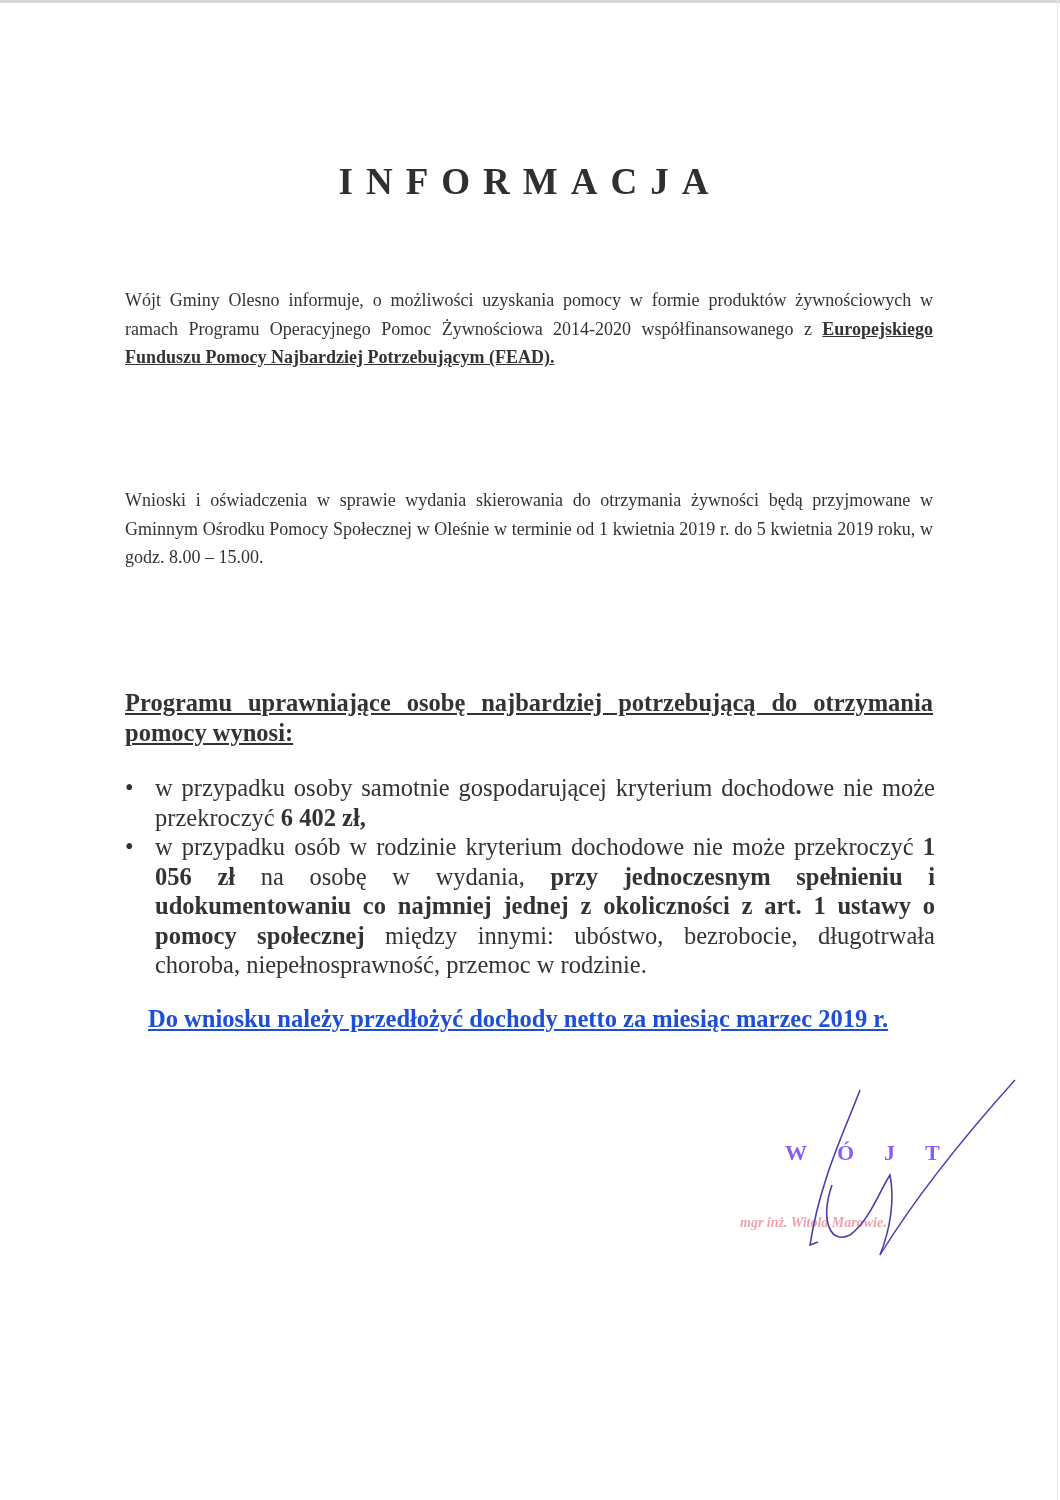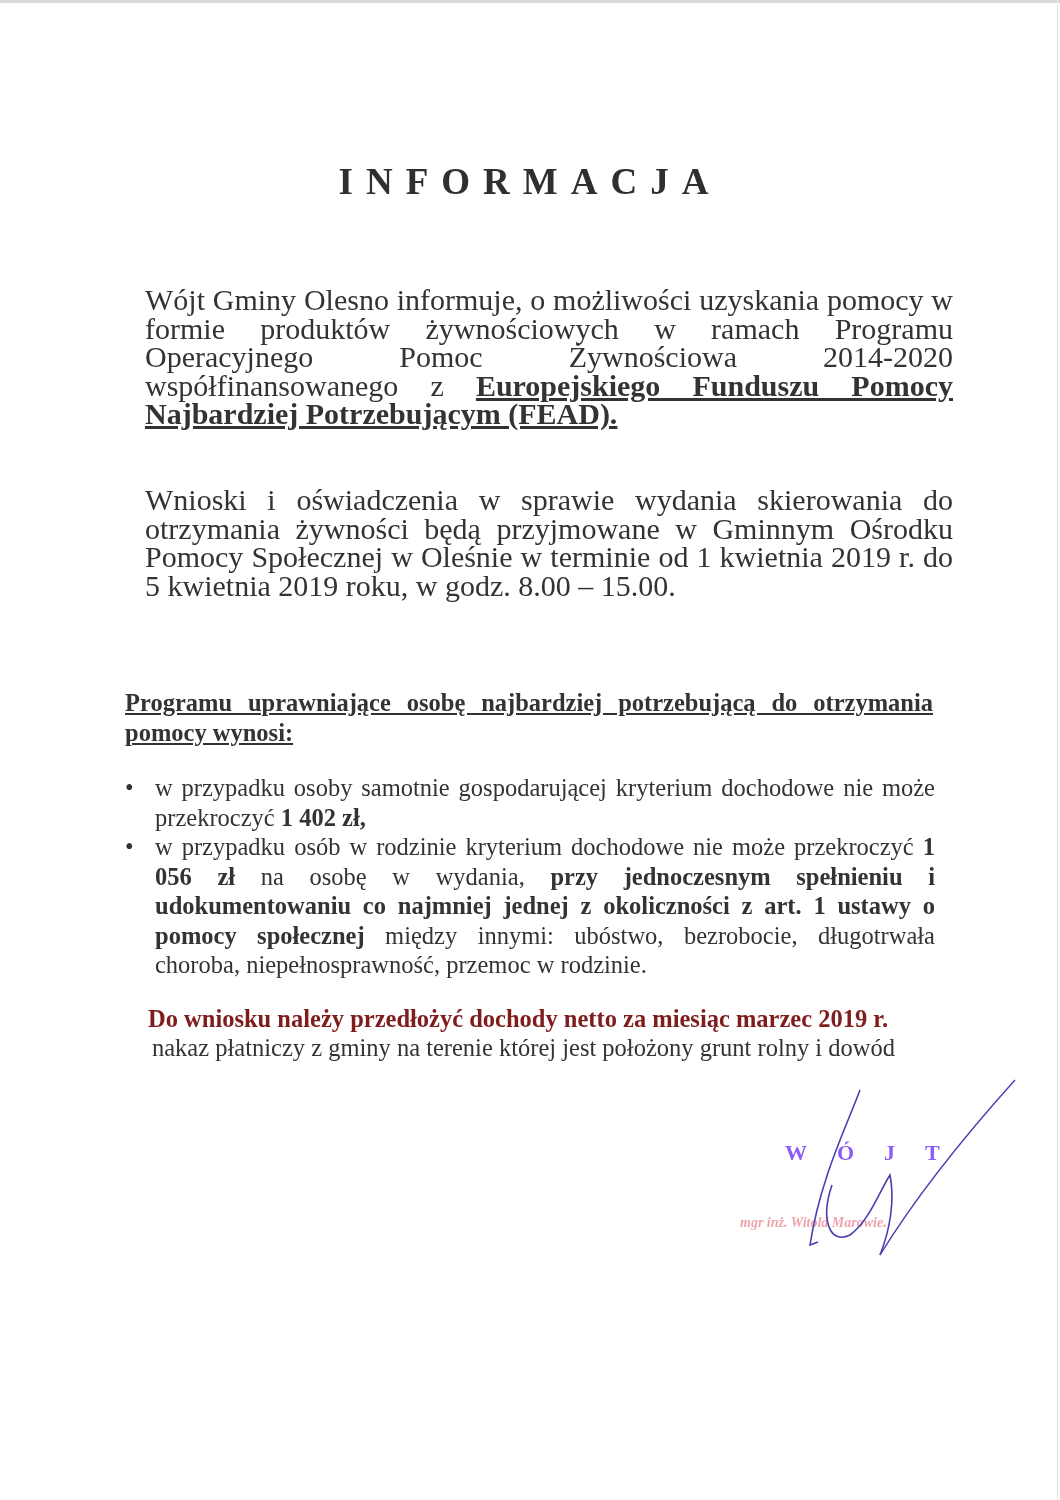--- a/index.html
+++ b/index.html
@@ -6,31 +6,31 @@
   body {
     width: 1060px; height: 1500px; background: #ffffff; position: relative; overflow: hidden;
     font-family: "Liberation Serif", "DejaVu Serif", serif; color: #333333;
   }
   .scan-top { position: absolute; left: 0; top: 0; width: 1060px; height: 3px; background: #d8d8d8; }
   .scan-right { position: absolute; right: 2px; top: 0; width: 1px; height: 1500px; background: #e8e8e8; }
   .title {
     position: absolute; top: 160px; left: 0; width: 1060px; text-align: center;
     font-size: 37px; font-weight: bold; letter-spacing: 13px; color: #2f2f2f;
   }
-  .para { position: absolute; left: 125px; width: 808px; font-size: 30px; line-height: 28.5px; text-align: justify; text-align-last: auto; margin-left: 20px; }
+  .para { position: absolute; left: 125px; width: 808px; font-size: 18px; line-height: 28.5px; text-align: justify; text-align-last: auto; }
   .p1 { top: 286px; }
   .p2 { top: 486px; }
   .u { text-decoration: underline; font-weight: bold; }
   .heading { position: absolute; left: 125px; width: 808px; top: 688px; font-size: 24.5px; line-height: 30px; font-weight: bold; text-decoration: underline; text-align: justify; }
   ul.crit { position: absolute; left: 125px; top: 773px; width: 810px; margin: 0; padding: 0; list-style: none; font-size: 24.5px; line-height: 29.5px; }
   ul.crit li { position: relative; padding-left: 30px; text-align: justify; margin-bottom: 0; }
   ul.crit li .bullet { position: absolute; left: 0; top: 0; }
   .b { font-weight: bold; }
   .note { position: absolute; left: 148px; top: 1005px; width: 800px; font-size: 24.5px; line-height: 28.5px; }
-  .note .bold-line { font-weight: bold; color: #7f1d1d; }
+  .note .bold-line { font-weight: bold; color: #1d4ed8; text-decoration: underline; }
   .stamp { position: absolute; left: 740px; top: 1135px; width: 260px; height: 120px; }
   .stamp-title { position: absolute; left: 45px; top: 5px; font-size: 22px; font-weight: bold; letter-spacing: 30px; color: #8b5cf6; }
   .stamp-name { position: absolute; left: 0; top: 80px; font-size: 14px; font-style: italic; font-weight: bold; color: #eea4ae; white-space: nowrap; }
   .sig { position: absolute; left: 760px; top: 1070px; width: 280px; height: 200px; }
 </style>
 </head>
 <body>
 
 <div class="scan-top"></div>
 <div class="scan-right"></div>
@@ -41,31 +41,30 @@
   <span>Wójt Gminy Olesno informuje, o możliwości uzyskania pomocy w formie produktów żywnościowych w ramach Programu Operacyjnego Pomoc Żywnościowa 2014-2020 współfinansowanego z </span><span class="u">Europejskiego Funduszu Pomocy Najbardziej Potrzebującym (FEAD).</span>
 </div>
 
 <div class="para p2">Wnioski i oświadczenia w sprawie wydania skierowania do otrzymania żywności będą przyjmowane w Gminnym Ośrodku Pomocy Społecznej w Oleśnie w terminie od 1 kwietnia 2019 r. do 5 kwietnia 2019 roku, w godz. 8.00 – 15.00.</div>
 
 <div class="heading">Programu uprawniające osobę najbardziej potrzebującą do otrzymania pomocy wynosi:</div>
 
 <ul class="crit">
   <li>
     <span class="bullet">•</span>
-    <span>w przypadku osoby samotnie gospodarującej kryterium dochodowe nie może przekroczyć </span><span class="b">1 402 zł,</span>
+    <span>w przypadku osoby samotnie gospodarującej kryterium dochodowe nie może przekroczyć </span><span class="b">6 402 zł,</span>
   </li>
   <li>
     <span class="bullet">•</span>
     <span>w przypadku osób w rodzinie kryterium dochodowe nie może przekroczyć </span><span class="b">1 056 zł</span><span> na osobę w wydania, </span><span class="b">przy jednoczesnym spełnieniu i udokumentowaniu co najmniej jednej z okoliczności z art. 1 ustawy o pomocy społecznej</span><span> między innymi: ubóstwo, bezrobocie, długotrwała choroba, niepełnosprawność, przemoc w rodzinie.</span>
   </li>
 </ul>
 
 <div class="note">
   <div class="bold-line">Do wniosku należy przedłożyć dochody netto za miesiąc marzec 2019 r.</div>
-  <div style="padding-left:4px">nakaz płatniczy z gminy na terenie której jest położony grunt rolny i dowód</div>
 </div>
 
 <div class="stamp">
   <div class="stamp-title">WÓJT</div>
   <div class="stamp-name">mgr inż. Witold Marowie.</div>
 </div>
 
 <svg class="sig" viewBox="0 0 280 200">
   <path d="M100 20 C 85 60, 60 110, 50 175 L 58 172" fill="none" stroke="#4a3fb0" stroke-width="1.6"></path>
   <path d="M72 115 C 60 150, 70 175, 90 165 C 110 150, 120 120, 130 105 C 135 130, 130 160, 120 185" fill="none" stroke="#4a3fb0" stroke-width="1.6"></path>

